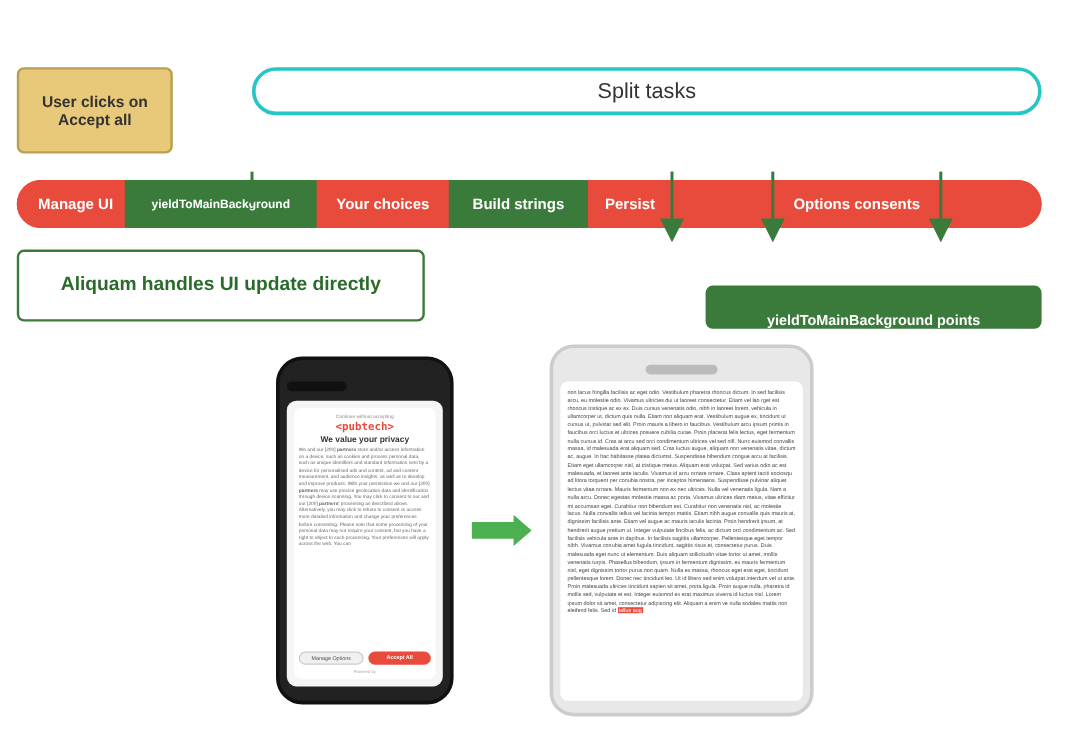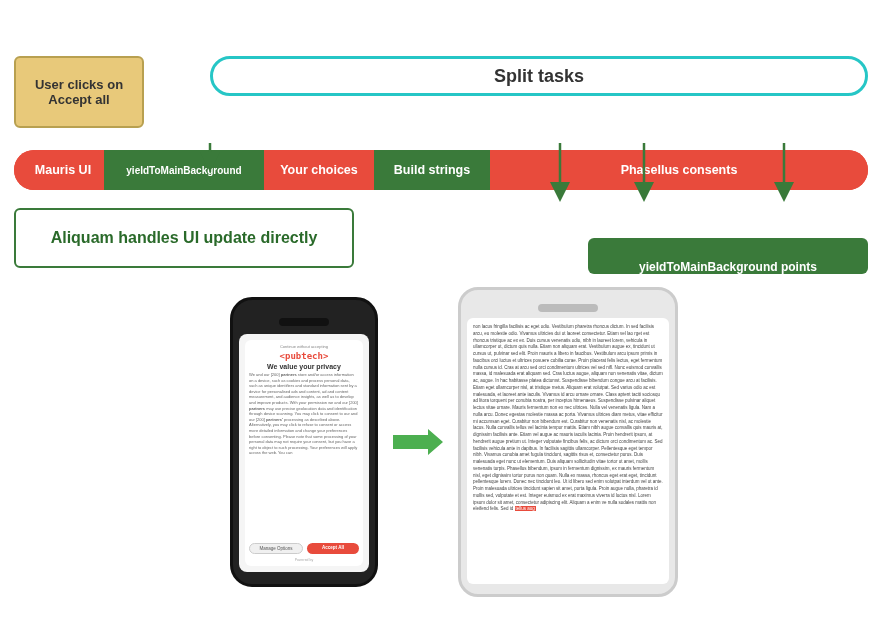--- a/index.html
+++ b/index.html
@@ -43,21 +43,21 @@
     .split-tasks-pill {
       position: absolute;
       top: 8px; left: 210px; right: 20px;
       height: 40px;
       border: 3px solid #26c6c6;
       border-radius: 25px;
       display: flex;
       align-items: center;
       justify-content: center;
       font-size: 18px;
-      font-weight: bold;
+      font-weight: normal;
       color: #333;
       z-index: 5;
     }
 
     
     .pipeline-row {
       position: absolute;
       top: 102px; left: 14px; right: 20px;
       height: 40px;
       background: linear-gradient(to right, #e84b3c, #e84b3c);
@@ -163,21 +163,20 @@
     }
 
     .phone-dark {
       width: 148px;
       height: 290px;
       background: #222;
       border-radius: 22px;
       border: 3px solid #111;
       display: flex;
       flex-direction: column;
-      align-items: center;
       padding: 18px 6px 12px;
       position: relative;
       margin-left: 20px;
     }
 
     .phone-dark .notch {
       width: 50px;
       height: 8px;
       background: #111;
       border-radius: 4px;
@@ -363,33 +362,36 @@
     <span style="white-space:pre-line;">User clicks on
 Accept all</span>
   </div>
 
   <div class="split-tasks-pill">
     <span>Split tasks</span>
   </div>
 
   <div class="pipeline-row">
     <div class="pipeline-segment seg-close">
-      <span>Mauris UI</span>
+      <span>Manage UI</span>
     </div>
     <div class="pipeline-segment seg-yield1">
       <span style="font-size:10px;">yieldToMainBackground</span>
     </div>
     <div class="pipeline-segment seg-parse">
       <span>Your choices</span>
     </div>
     <div class="pipeline-segment seg-build">
       <span>Build strings</span>
     </div>
+    <div class="pipeline-segment seg-persist">
+      <span>Persist</span>
+    </div>
     <div class="pipeline-segment seg-dispatch">
-      <span>Phasellus consents</span>
+      <span>Options consents</span>
     </div>
   </div>
 
   <div class="browser-ui-box">
     <span>Aliquam handles UI update directly</span>
   </div>
 
   <div class="yield-points-box">
     <span>yieldToMainBackground points</span>
   </div>

